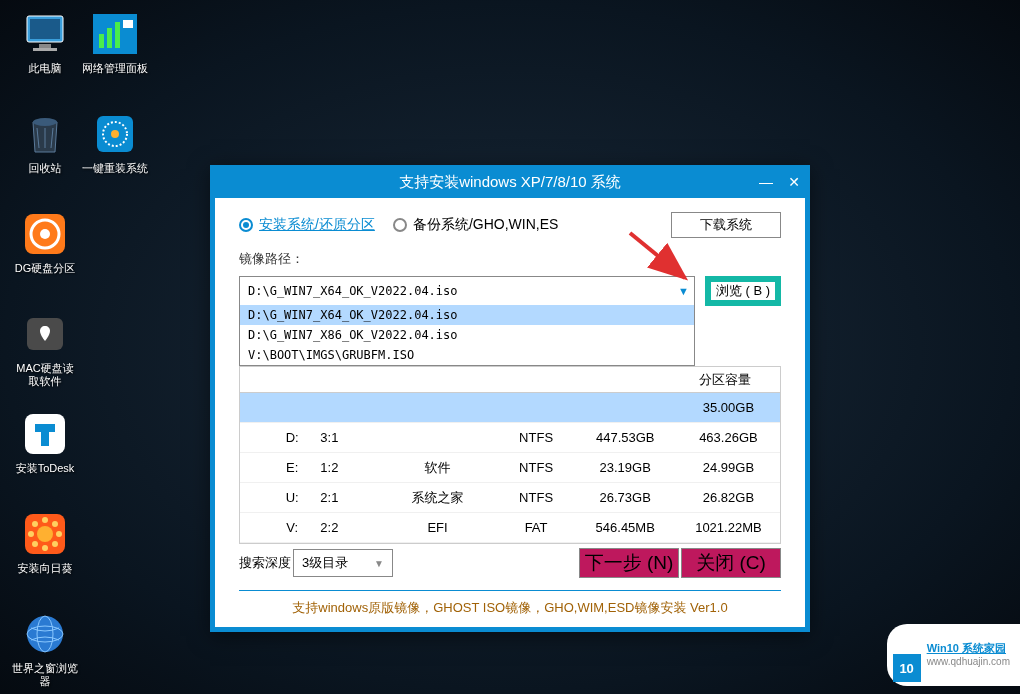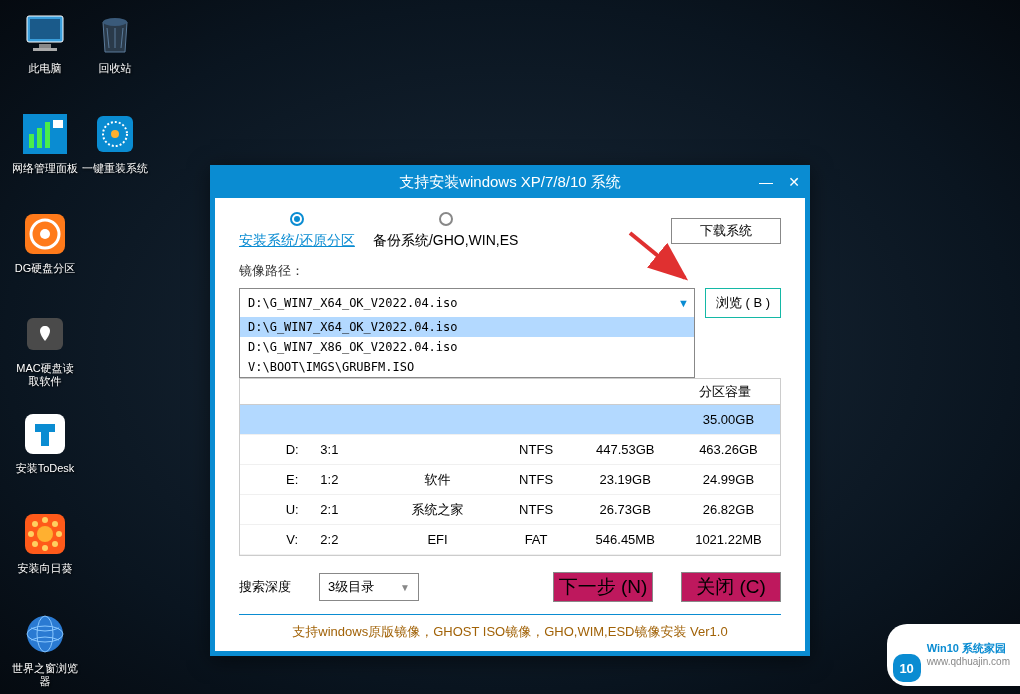--- a/index.html
+++ b/index.html
@@ -90,21 +90,20 @@
       display: flex;
       align-items: center;
       gap: 18px;
       margin-bottom: 12px;
     }
     .radio-group {
       display: flex;
       align-items: center;
       gap: 6px;
       cursor: pointer;
-      flex-direction: column;
     }
     .radio-circle {
       width: 14px;
       height: 14px;
       border: 2px solid #0a8cd2;
       border-radius: 50%;
       display: flex;
       align-items: center;
       justify-content: center;
     }
@@ -154,21 +153,21 @@
       right: 6px;
       top: 50%;
       transform: translateY(-50%);
       color: #0a8cd2;
       font-size: 11px;
       cursor: pointer;
     }
     .browse-btn {
       width: 76px;
       height: 30px;
-      border: 1px solid #14b8a6;
+      border: 6px solid #14b8a6;
       background: #fff;
       font-size: 13px;
       cursor: pointer;
     }
     .dropdown-list {
       position: absolute;
       top: 29px;
       left: 0;
       right: 0;
       border: 1px solid #888;
@@ -206,22 +205,22 @@
     .table-row.highlighted { background: #b3d9ff; }
     .col-drive { width: 60px; text-align: center; }
     .col-seq { width: 60px; text-align: left; }
     .col-name { width: 130px; text-align: center; }
     .col-fs { width: 80px; text-align: center; }
     .col-used { width: 110px; text-align: center; }
     .col-cap { width: 110px; text-align: center; }
     .bottom-row {
       display: flex;
       align-items: center;
-      margin-top: 16px;
-      gap: 28px;
+      margin-top: 4px;
+      gap: 2px;
     }
     .search-label { font-size: 13px; }
     .depth-select {
       width: 100px;
       height: 28px;
       border: 1px solid #888;
       padding: 0 8px;
       font-size: 13px;
       display: flex;
       align-items: center;
@@ -259,69 +258,69 @@
       align-items: center;
       background: #fff;
       border-radius: 20px 0 0 20px;
       padding: 4px 10px 4px 6px;
       gap: 6px;
     }
     .watermark .wm-icon {
       width: 28px;
       height: 28px;
       background: #0a8cd2;
-      border-radius: 10px;
+      border-radius: 0;
       display: flex;
       align-items: center;
       justify-content: center;
       color: #fff;
       font-weight: bold;
       font-size: 13px;
       margin-top: 26px;
     }
     .watermark .wm-text { font-size: 11px; line-height: 1.2; }
-    .watermark .wm-text .line1 { color: #0a8cd2; font-weight: bold; }
+    .watermark .wm-text .line1 { color: #0a8cd2; font-weight: bold; text-decoration: underline; }
     .watermark .wm-text .line2 { color: #888; font-size: 10px; }
   </style>
 </head>
 <body>
 
 <div class="desktop-icons">
   <div class="desktop-icon">
     <div class="icon-img">
         <svg width="44" height="40" viewBox="0 0 44 40">
           <rect x="4" y="2" width="36" height="26" rx="2" fill="#3a9edb" stroke="#fff" stroke-width="1"></rect>
           <rect x="7" y="5" width="30" height="20" fill="#1a5a8a"></rect>
           <rect x="16" y="30" width="12" height="4" fill="#888"></rect>
           <rect x="10" y="34" width="24" height="3" fill="#aaa"></rect>
         </svg>
       </div>
     <div class="icon-label">此电脑</div>
-  </div>
-  <div class="desktop-icon">
-    <div class="icon-img">
-        <svg width="40" height="44">
-          <path d="M8 10 L32 10 L30 40 L10 40 Z" fill="#2a3a4a" stroke="#5a7a9a" stroke-width="1"></path>
-          <ellipse cx="20" cy="10" rx="12" ry="4" fill="#3a5a7a"></ellipse>
-          <path d="M12 16 L14 36 M20 16 L20 36 M28 16 L26 36" stroke="#5a7a9a" stroke-width="1" fill="none"></path>
-        </svg>
-      </div>
-    <div class="icon-label">回收站</div>
   </div>
   <div class="desktop-icon">
     <div class="icon-img">
         <svg width="44" height="40">
           <rect width="44" height="40" fill="#0a8cd2"></rect>
           <rect x="6" y="20" width="5" height="14" fill="#4aed4a"></rect>
           <rect x="14" y="14" width="5" height="20" fill="#4aed4a"></rect>
           <rect x="22" y="8" width="5" height="26" fill="#4aed4a"></rect>
           <rect x="30" y="6" width="10" height="8" fill="#fff"></rect>
         </svg>
       </div>
     <div class="icon-label">网络管理面板</div>
+  </div>
+  <div class="desktop-icon">
+    <div class="icon-img">
+        <svg width="40" height="44">
+          <path d="M8 10 L32 10 L30 40 L10 40 Z" fill="#2a3a4a" stroke="#5a7a9a" stroke-width="1"></path>
+          <ellipse cx="20" cy="10" rx="12" ry="4" fill="#3a5a7a"></ellipse>
+          <path d="M12 16 L14 36 M20 16 L20 36 M28 16 L26 36" stroke="#5a7a9a" stroke-width="1" fill="none"></path>
+        </svg>
+      </div>
+    <div class="icon-label">回收站</div>
   </div>
   <div class="desktop-icon">
     <div class="icon-img">
         <svg width="44" height="44">
           <rect x="4" y="4" width="36" height="36" rx="6" fill="#0a8cd2"></rect>
           <circle cx="22" cy="22" r="12" fill="none" stroke="#fff" stroke-width="2" stroke-dasharray="2 2"></circle>
           <circle cx="22" cy="22" r="4" fill="#ffb030"></circle>
         </svg>
       </div>
     <div class="icon-label">一键重装系统</div>

